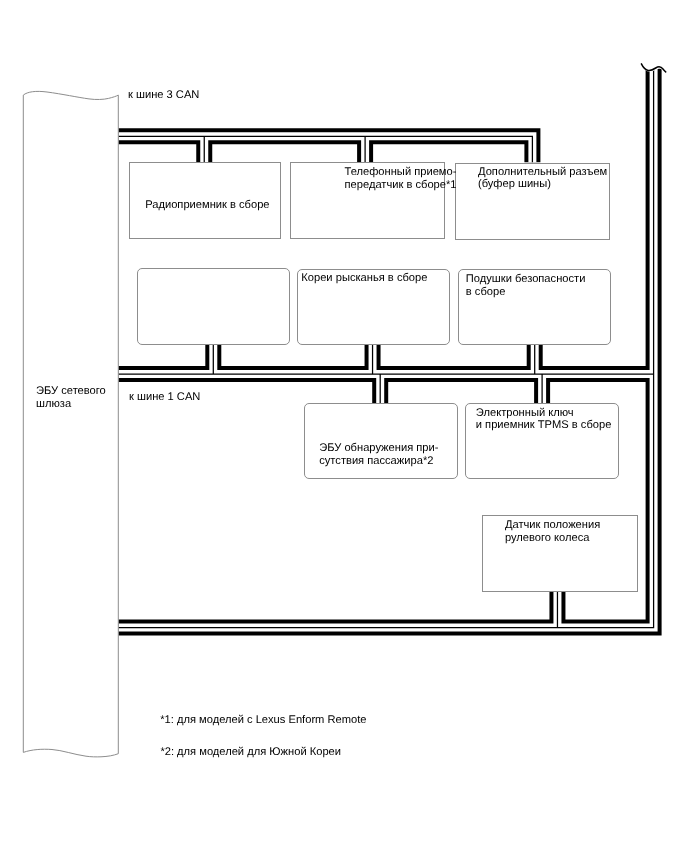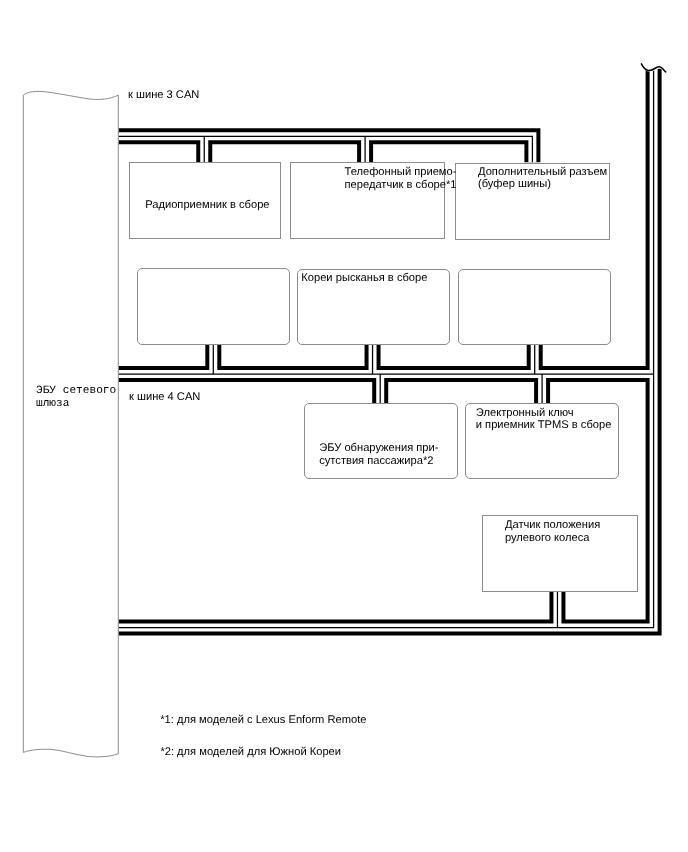--- a/index.html
+++ b/index.html
@@ -88,33 +88,35 @@
 
 <div class="box rnd" style="left:136.8px;top:268.3px;width:153.2px;height:76.7px;"></div>
 <div class="box rnd" style="left:297px;top:269.1px;width:153.3px;height:75.9px;"></div>
 <div class="box rnd" style="left:457.9px;top:269.1px;width:153.4px;height:75.9px;"></div>
 
 <div class="box rnd" style="left:304px;top:402.9px;width:153.8px;height:76px;"></div>
 <div class="box rnd" style="left:464.9px;top:402.9px;width:154.2px;height:75.8px;"></div>
 
 <div class="box" style="left:482.3px;top:515.4px;width:155.7px;height:77px;"></div>
 
-<div class="txt" style="left:36.0px;top:385.23px;font-family:Liberation Mono, monospace;">ЭБУ сетевого
+<div class="txt" style="left:36.0px;top:385.23px;">ЭБУ сетевого
 шлюза</div>
 
 <div class="txt" style="left:128px;top:89.43px;">к шине 3 CAN</div>
-<div class="txt" style="left:129.0px;top:390.53px;">к шине 4 CAN</div>
+<div class="txt" style="left:129.0px;top:390.53px;">к шине 1 CAN</div>
 
 <div class="txt" style="left:145.2px;top:166.03px;margin-top:33px;">Радиоприемник в сборе</div>
 <div class="txt" style="left:300.5px;top:166px;margin-left:44px;">Телефонный приемо-
 передатчик в сборе*1</div>
 <div class="txt" style="left:478px;top:165.53px;">Дополнительный разъем
 (буфер шины)</div>
 
 <div class="txt" style="left:301.3px;top:272.33px;">Кореи рысканья в сборе</div>
+<div class="txt" style="left:465.8px;top:273.03px;">Подушки безопасности
+в сборе</div>
 
 <div class="txt" style="left:319.2px;top:408.03px;margin-top:34px;">ЭБУ обнаружения при-
 сутствия пассажира*2</div>
 <div class="txt" style="left:504.9px;top:519.03px;">Датчик положения
 рулевого колеса</div>
 <div class="txt" style="left:475.8px;top:406.73px;">Электронный ключ
 и приемник TPMS в сборе</div>
 
 <div class="txt" style="left:160.2px;top:713.70px;">*1: для моделей с Lexus Enform Remote</div>
 <div class="txt" style="left:160.4px;top:746px;">*2: для моделей для Южной Кореи</div>

